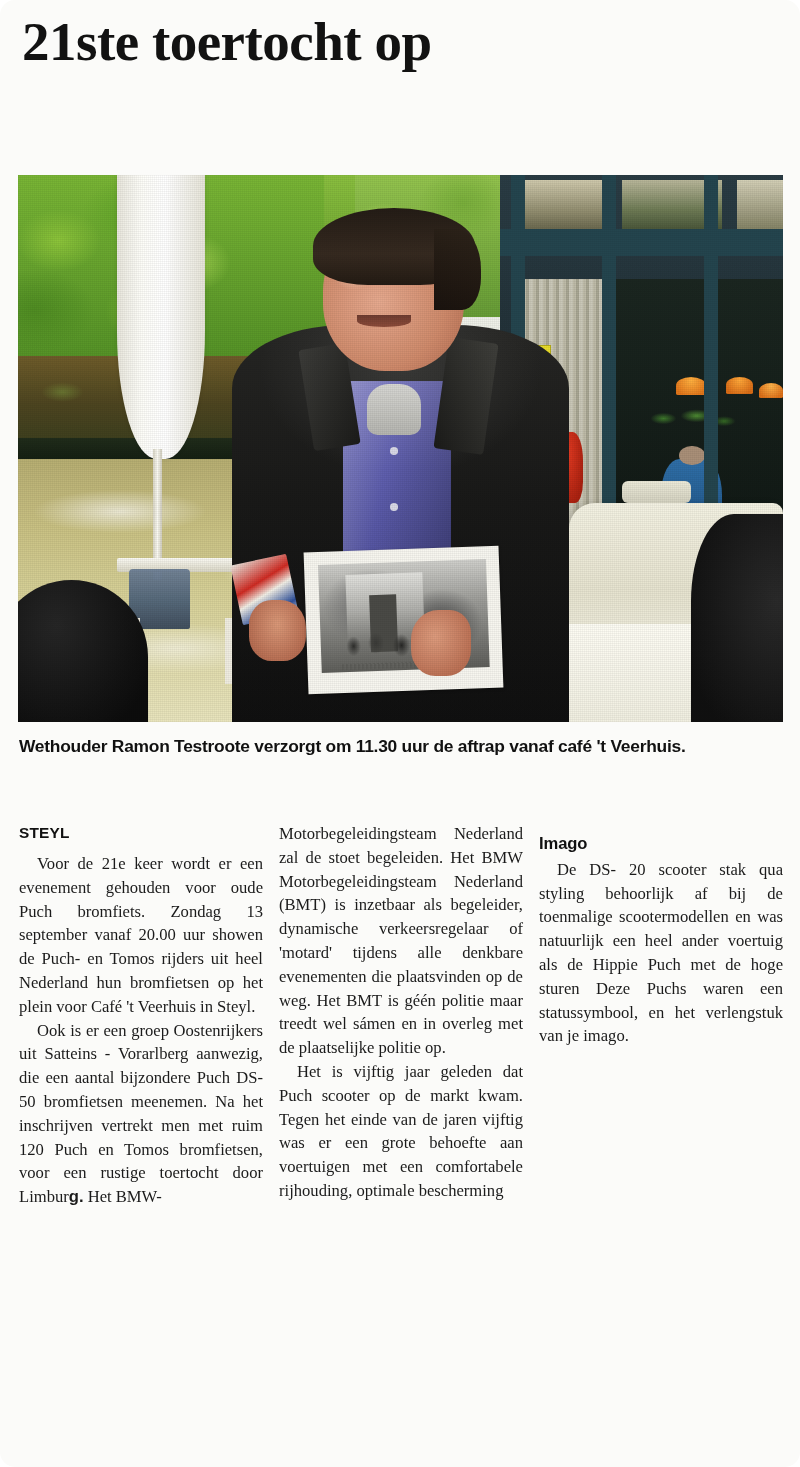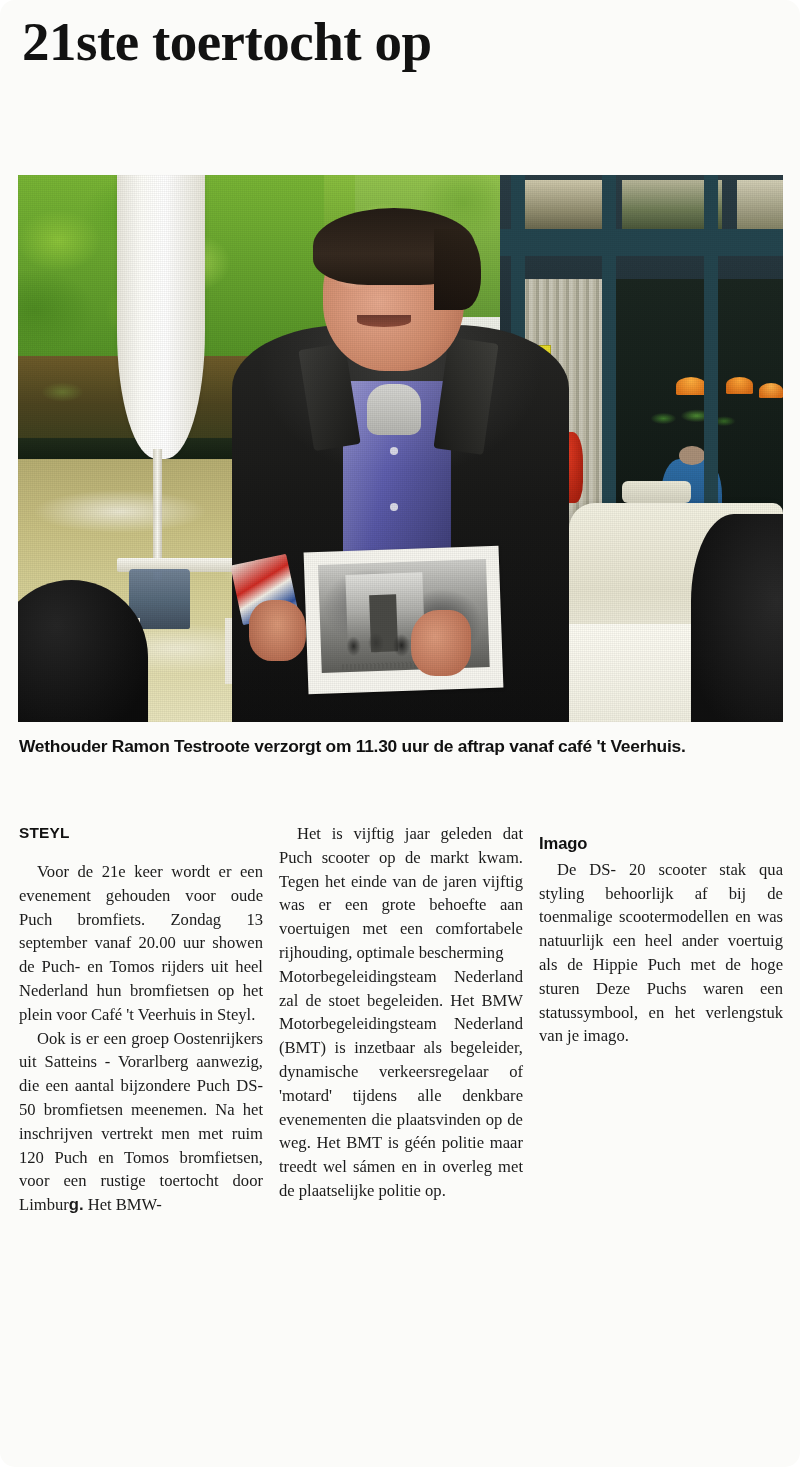--- a/index.html
+++ b/index.html
@@ -444,21 +444,21 @@
     font-size: 16.6px;
     line-height: 1.435;
     text-align: justify;
     color: #1b1b1b;
   }
   .dateline {
     font-family: "Liberation Sans", sans-serif;
     font-weight: bold;
     font-size: 15.4px;
     letter-spacing: 0.2px;
-    margin-bottom: 16px;
+    margin-bottom: 8px;
     color: #111;
   }
   .subhead {
     font-family: "Liberation Sans", sans-serif;
     font-weight: bold;
     font-size: 16.6px;
     letter-spacing: -0.1px;
     margin: 10px 0 2px;
     color: #111;
   }
@@ -560,22 +560,22 @@
 
   <div class="cols">
 
     <div class="col">
       <div class="dateline">STEYL</div>
       <p class="para">Voor de 21e keer wordt er een evenement gehouden voor oude Puch bromfiets. Zondag 13 september vanaf 20.00 uur showen de Puch- en Tomos rijders uit heel Nederland hun bromfietsen op het plein voor Café 't Veerhuis in Steyl.</p>
       <p class="para"><span>Ook is er een groep Oostenrijkers uit Satteins - Vorarlberg aanwezig, die een aantal bijzondere Puch DS-50 bromfietsen meenemen. Na het inschrijven vertrekt men met ruim 120 Puch en Tomos bromfietsen, voor een rustige toertocht door Limbur</span><b class="artifact">g.</b><span> Het BMW-</span></p>
     </div>
 
     <div class="col">
+      <p class="para cont">Motorbegeleidingsteam Nederland zal de stoet begeleiden. Het BMW Motorbegeleidingsteam Nederland (BMT) is inzetbaar als begeleider, dynamische verkeersregelaar of 'motard' tijdens alle denkbare evenementen die plaatsvinden op de weg. Het BMT is géén politie maar treedt wel sámen en in overleg met de plaatselijke politie op.</p>
       <p class="para">Het is vijftig jaar geleden dat Puch scooter op de markt kwam. Tegen het einde van de jaren vijftig was er een grote behoefte aan voertuigen met een comfortabele rijhouding, optimale bescherming</p>
-      <p class="para cont">Motorbegeleidingsteam Nederland zal de stoet begeleiden. Het BMW Motorbegeleidingsteam Nederland (BMT) is inzetbaar als begeleider, dynamische verkeersregelaar of 'motard' tijdens alle denkbare evenementen die plaatsvinden op de weg. Het BMT is géén politie maar treedt wel sámen en in overleg met de plaatselijke politie op.</p>
     </div>
 
     <div class="col">
       <div class="subhead">Imago</div>
       <p class="para">De DS- 20 scooter stak qua styling behoorlijk af bij de toenmalige scootermodellen en was natuurlijk een heel ander voertuig als de Hippie Puch met de hoge sturen Deze Puchs waren een statussymbool, en het verlengstuk van je imago.</p>
     </div>
 
   </div>
 </div>
 

